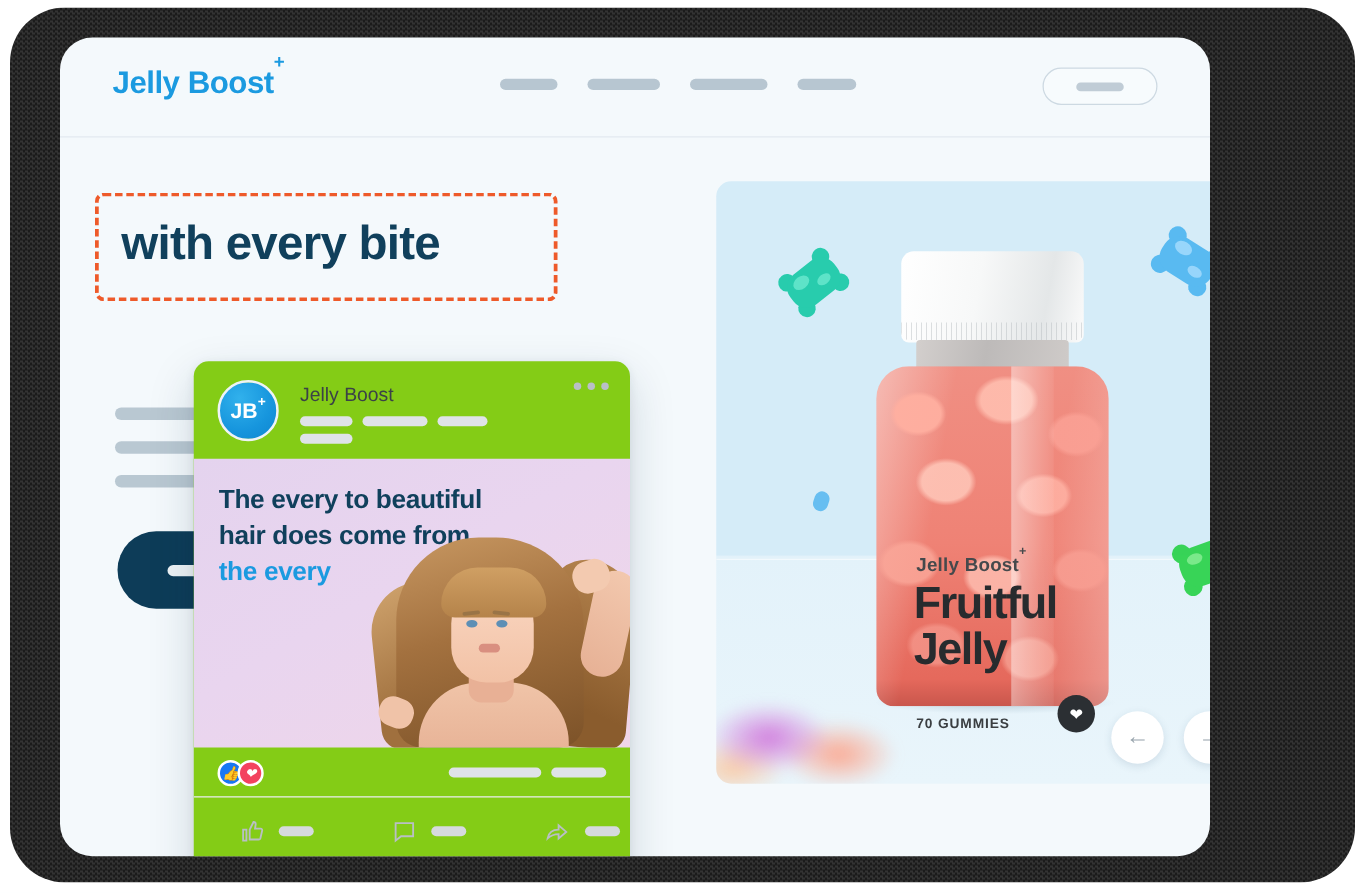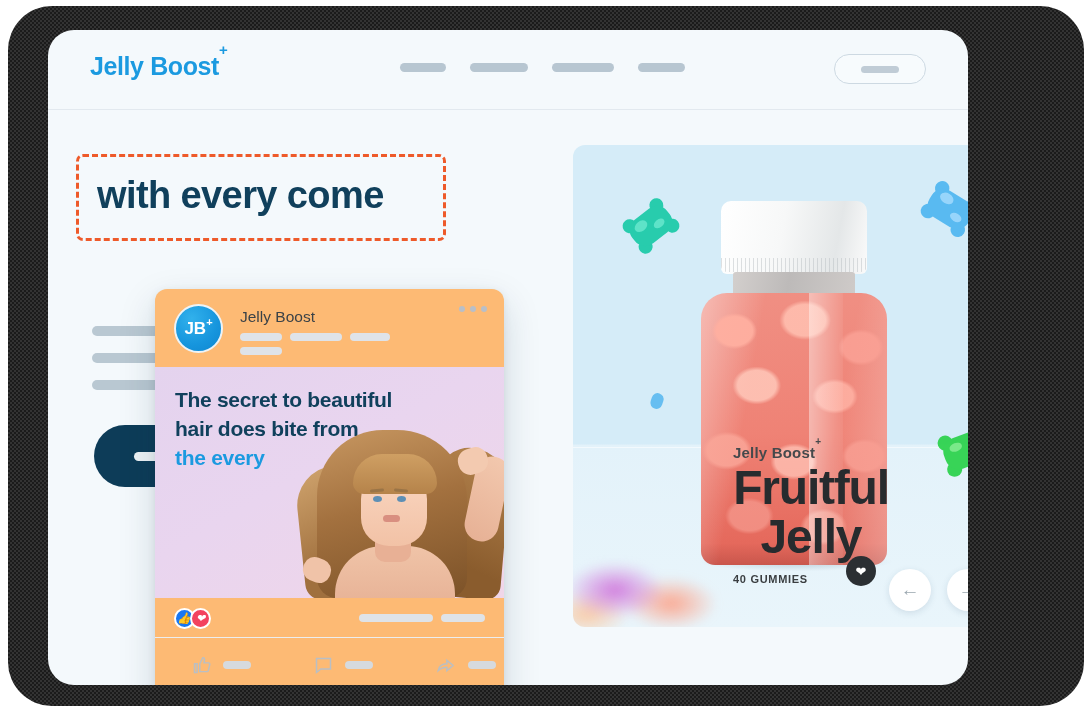--- a/index.html
+++ b/index.html
@@ -100,21 +100,21 @@
     width: 150px; height: 62px; border-radius: 31px;
     background: #0d3c58;
     display: flex; align-items: center;
   }
   .cta-bar { width: 72px; height: 9px; border-radius: 5px; background: #eef3f6; margin-left: 40px; }
 
   
   .social-card {
     position: absolute; left: 107px; top: 259px;
     width: 349px; height: 421px;
-    background: #fdba74; border-radius: 12px;
+    background: #84cc16; border-radius: 12px;
     box-shadow: 0 14px 36px rgba(20,45,70,.17), 0 2px 8px rgba(20,45,70,.08);
     overflow: hidden;
   }
   .sc-head { position: relative; height: 78px; }
   .avatar {
     position: absolute; left: 19px; top: 15px;
     width: 49px; height: 49px; border-radius: 50%;
     background: radial-gradient(circle at 35% 28%, #31b1ec 0%, #1695dd 60%, #0e86cf 100%);
     border: 2px solid #eef3f6;
     color: #fff; font-size: 17px; font-weight: bold;
@@ -294,22 +294,22 @@
     position:absolute; left: 108px; top: 0; width: 34px; height: 100%;
     background: linear-gradient(90deg, rgba(255,255,255,.42) 0%, rgba(255,255,255,.06) 100%);
   }
   .label-brand {
     position:absolute; left: 42px; top: 242px;
     font-size: 15px; font-weight: bold; color: #45494c; letter-spacing: .2px;
   }
   .label-brand sup { font-size: 10px; position: relative; top: -.7em; }
   .label-title {
     position:absolute; left: 40px; top: 262px; width: 160px;
-    font-size: 48px; font-weight: bold; line-height: 1.03;
-    color: #272b2e; letter-spacing: -1.2px; text-align: center;
+    font-size: 36px; font-weight: bold; line-height: 1.03;
+    color: #272b2e; letter-spacing: -1.2px;
   }
   .label-count {
     position:absolute; left: 42px; top: 372px;
     font-size: 11px; font-weight: bold; color: #3a3e41; letter-spacing: .7px;
   }
   .label-badge {
     position:absolute; left: 155px; top: 355px;
     width: 30px; height: 30px; border-radius: 50%;
     background: #2b2f33; color: #fff;
     display:flex; align-items:center; justify-content:center; font-size: 13px;
@@ -350,21 +350,21 @@
         <span class="nav-pill w4"></span>
       </div>
 
       <div class="nav-cta">
         <span class="nav-cta-bar"></span>
       </div>
     </div>
 
     <div class="headline-box">
       <div class="headline">
-        <div>with every come</div>
+        <div>with every bite</div>
       </div>
     </div>
 
     <div class="body-lines">
       <div class="body-line" style="width:220px"></div>
       <div class="body-line" style="width:245px"></div>
       <div class="body-line" style="width:185px"></div>
     </div>
 
     <div class="cta-button">
@@ -389,22 +389,22 @@
         </div>
         <div class="sc-dots">
           <i></i>
             <i></i>
             <i></i>
         </div>
       </div>
 
       <div class="sc-media">
         <div class="sc-copy">
-          <div>The secret to beautiful</div>
-          <div>hair does bite from</div>
+          <div>The every to beautiful</div>
+          <div>hair does come from</div>
           <div class="accent">the every</div>
         </div>
 
         <div class="model">
           <div class="m-hairback2"></div>
           <div class="m-hairback3"></div>
           <div class="m-hairback"></div>
           <div class="m-shoulder"></div>
           <div class="m-neck"></div>
           <div class="m-face"></div>
@@ -520,21 +520,21 @@
           <div class="gummy-fill"></div>
           <div class="body-gloss"></div>
         </div>
         <div class="label-brand">
           <span>Jelly Boost</span><sup>+</sup>
         </div>
         <div class="label-title">
           <div>Fruitful</div>
           <div>Jelly</div>
         </div>
-        <div class="label-count">40 GUMMIES</div>
+        <div class="label-count">70 GUMMIES</div>
         <div class="label-badge">❤</div>
       </div>
 
       <div class="carousel">
         <div class="car-btn">
           <span>←</span>
         </div>
         <div class="car-btn">
           <span>→</span>
         </div>

